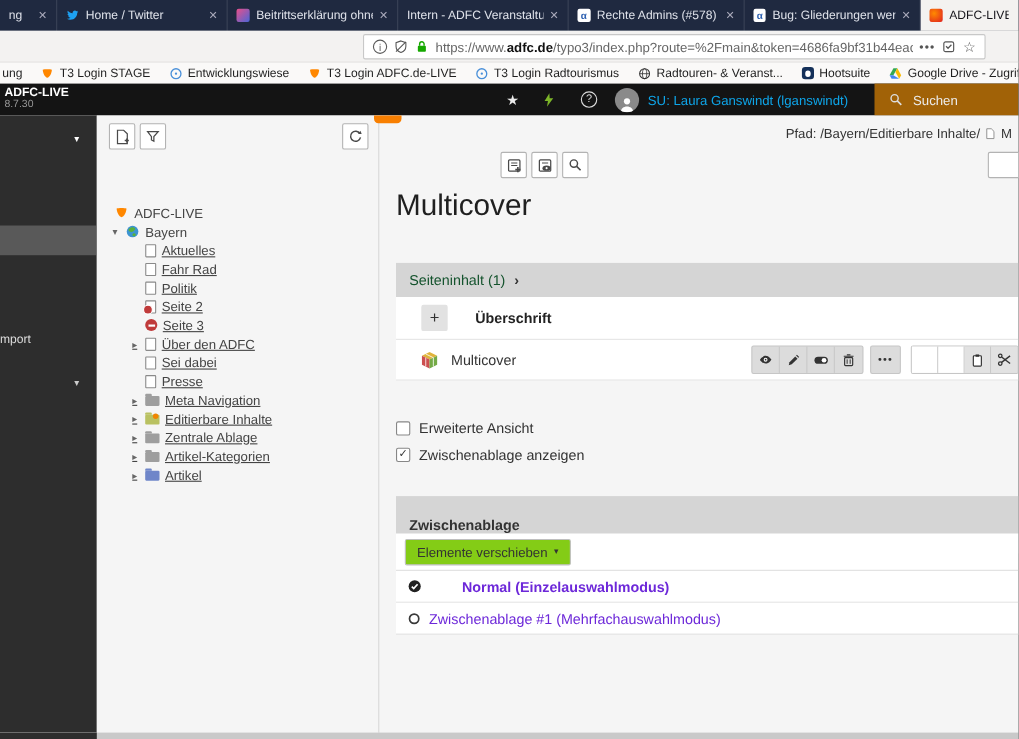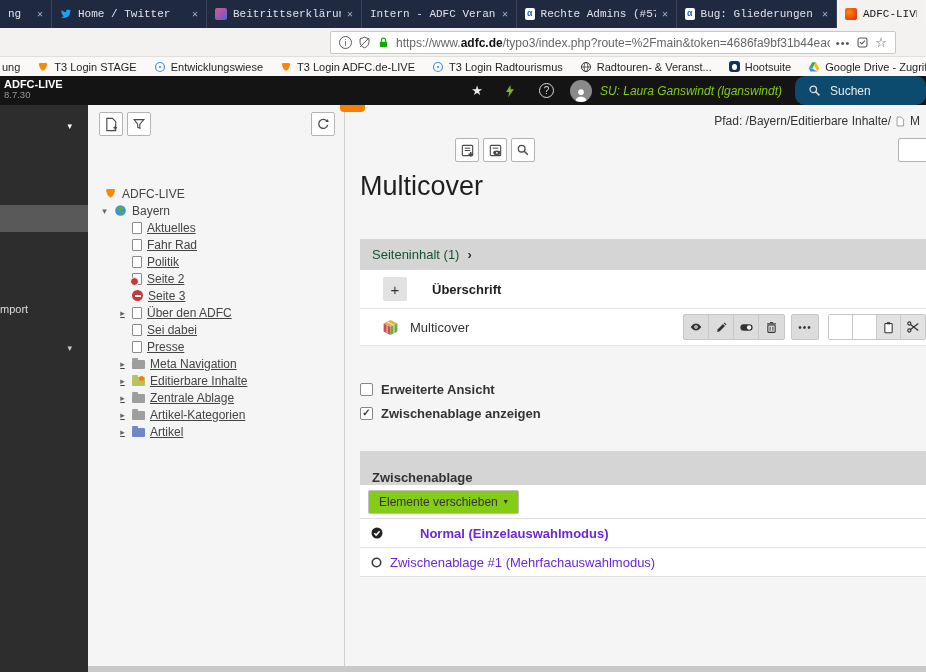--- a/index.html
+++ b/index.html
@@ -2,21 +2,21 @@
 <html><head>
 <meta charset="utf-8">
 <style>
   * { margin:0; padding:0; box-sizing:border-box; }
   body { font-family:"Liberation Sans", sans-serif; background:#000; }
   .screen { position:relative; width:926px; height:672px; overflow:hidden; background:#f5f5f5; }
 
   
   .tabbar { position:absolute; left:0; top:0; width:926px; height:28px; background:#1f2940; display:flex; }
   .tab { display:flex; align-items:center; gap:6px; padding:0 8px; font-size:11px; color:#dfe2ea;
-         border-right:1px solid rgba(255,255,255,.12); overflow:hidden; white-space:nowrap; flex:0 0 auto;font-family:Liberation Mono, monospace; }
+         border-right:1px solid rgba(255,255,255,.12); overflow:hidden; white-space:nowrap; flex:0 0 auto; }
   .tab .tlabel { overflow:hidden; }
   .tab .tclose { margin-left:auto; color:#aab; font-size:10px; cursor:default; }
   .tab.partial { width:52px; justify-content:flex-end; }
   .tab.active { background:#f3f2f0; color:#15141a; }
   .fav { width:12px; height:12px; flex:0 0 auto; display:flex; align-items:center; justify-content:center; }
   .fav-otrs { width:12px; height:12px; background:#fff; border-radius:2px; color:#2b5fb0; font-weight:bold; font-size:9px;
               display:flex; align-items:center; justify-content:center; }
   .fav-adfcform { width:12px; height:12px; border-radius:2px; background:linear-gradient(135deg,#e94f8a,#4a66d8); }
   .fav-adfc { width:12px; height:12px; border-radius:2px; background:radial-gradient(circle at 35% 35%,#ff8a00,#e02020); }
 
@@ -39,22 +39,22 @@
   
   .t3bar { position:absolute; left:0; top:76px; width:926px; height:29px; background:#141414; }
   .t3brand { position:absolute; left:4px; top:2px; line-height:1.1; }
   .t3brand .ttl { color:#fff; font-size:11px; font-weight:bold; }
   .t3brand .ver { color:#969696; font-size:9.5px; }
   .t3right { position:absolute; right:0; top:0; height:29px; display:flex; align-items:center; }
   .t3star { color:#ececec; font-size:13px; margin-right:20px; }
   .t3help { width:15px; height:15px; border:1.3px solid #ddd; border-radius:50%; color:#ddd; font-size:10px;
             display:flex; align-items:center; justify-content:center; margin:0 16px 0 18px; }
   .t3avatar { width:22px; height:22px; border-radius:50%; background:#8a8a8a; display:flex; align-items:flex-end; justify-content:center; overflow:hidden; margin-right:8px; }
-  .t3user { color:#84cc16; font-size:12px; margin-right:13px; white-space:nowrap;font-style:italic; }
-  .t3search { width:131px; height:29px; background:#0c4a6e; display:flex; align-items:center; gap:9px; padding-left:13px;border-radius:10px; }
+  .t3user { color:#0ea5e9; font-size:12px; margin-right:24px; white-space:nowrap; }
+  .t3search { width:131px; height:29px; background:#a16207; display:flex; align-items:center; gap:9px; padding-left:13px; }
   .t3search span { color:#ececec; font-size:12px; }
 
   
   .appbody { position:absolute; left:0; top:105px; width:926px; height:561px; }
 
   .modmenu { position:absolute; left:0; top:0; width:88px; height:561px; background:#2d2d2d; }
   .modmenu .caret1 { position:absolute; right:16px; top:16px; color:#fff; font-size:9px; }
   .modmenu .activeblock { position:absolute; left:0; top:100px; width:88px; height:27px; background:#595959; }
   .modmenu .cutlabel { position:absolute; left:0; top:198px; color:#ddd; font-size:11px; }
   .modmenu .caret2 { position:absolute; right:16px; top:238px; color:#ccc; font-size:9px; }
@@ -104,21 +104,21 @@
   .bcell { width:25px; height:24px; display:flex; align-items:center; justify-content:center; border-right:1px solid #c9c9c9; }
   .bcell:last-child { border-right:none; }
   .bcell.white { background:#fff; }
   .bcell.gray { background:#e2e2e2; }
   .dotsbtn { width:28px; height:26px; background:#dcdcdc; border:1px solid #c6c6c6; border-radius:2px; margin-left:6px;
              display:flex; align-items:center; justify-content:center; font-size:10px; color:#333; letter-spacing:1px; }
   .ce-actions { margin-left:auto; display:flex; align-items:center; }
   .grp2 { margin-left:9px; }
 
   .chkblock { position:absolute; left:15px; top:272px; }
-  .chkrow { height:24px; display:flex; align-items:center; gap:8px; font-size:13px; color:#333;font-weight:bold; }
+  .chkrow { height:24px; display:flex; align-items:center; gap:8px; font-size:13px; color:#333; }
   .cbox { width:13px; height:13px; background:#fff; border:1px solid #878787; border-radius:2px; display:flex;
           align-items:center; justify-content:center; font-size:10px; color:#333; line-height:1; }
 
   .cliphdr { position:absolute; left:15px; right:0; top:346px; height:52px; background:#d5d5d5; display:flex; align-items:center;
              padding-left:12px; font-size:13px; font-weight:bold; color:#333; }
   .cliprow1 { position:absolute; left:15px; right:0; top:380px; height:34px; background:#fff; border-bottom:1px solid #ddd;
               display:flex; align-items:center; padding-left:8px; }
   .movebtn { height:24px; background:#84cc16; border:1px solid #bfbfbf; border-radius:2px; display:flex; align-items:center;
              gap:6px; padding:0 10px; font-size:12px; color:#333; }
   .movebtn .caret { font-size:8px; }

